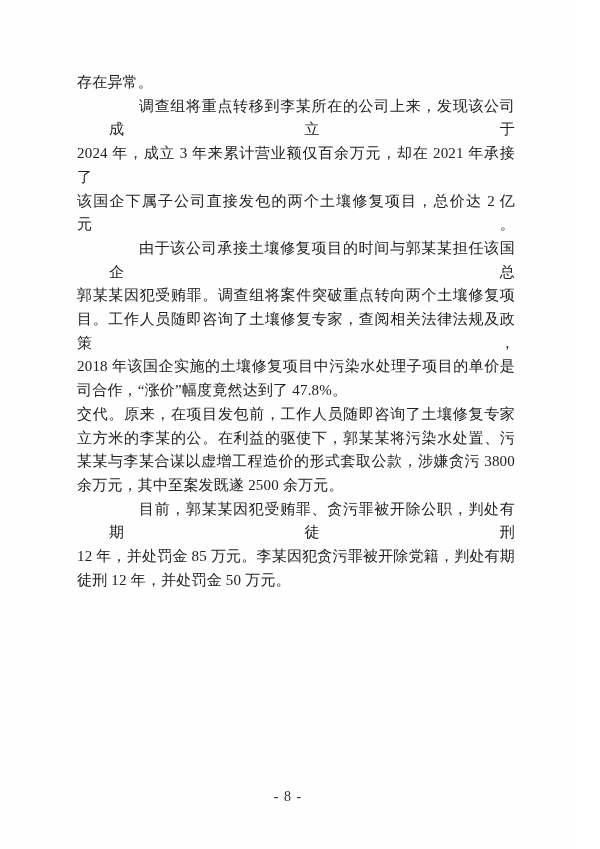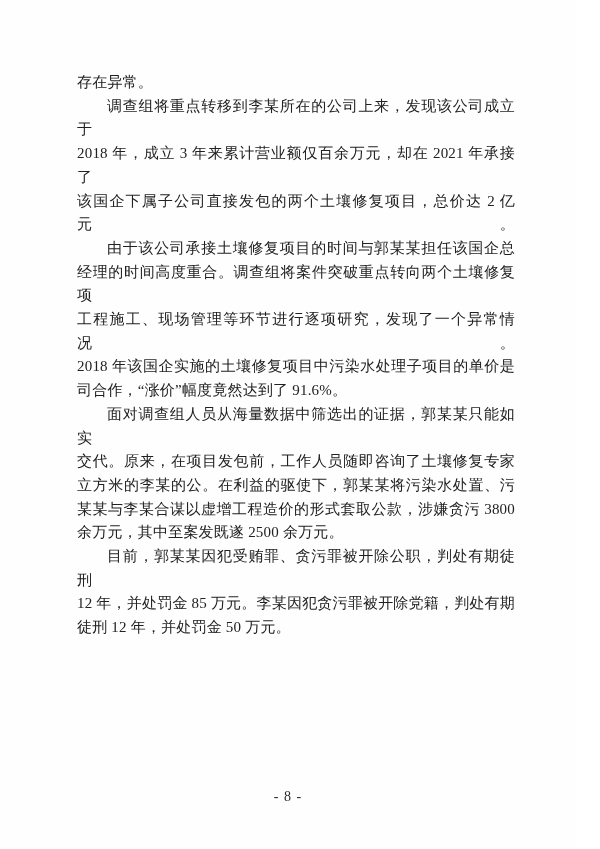--- a/index.html
+++ b/index.html
@@ -29,47 +29,47 @@
     min-height: 23.7px;
     white-space: normal;
     text-align: left;
   }
   .line.fill {
     text-align: justify;
     text-align-last: justify;
   }
   .line.indent {
     text-indent: 2em;
+    margin-left: 32px;
   }
   .footer {
     position: absolute;
     left: 0;
     top: 789px;
     width: 100%;
     text-align: center;
     font-size: 14px;
     color: #2a2a2a;
     letter-spacing: 1px;
   }
 </style>
 </head>
 <body>
 
 <div class="page">
   <div class="text-block" id="lines-container">
       <div class="line">存在异常。</div>
       <div class="line indent fill">调查组将重点转移到李某所在的公司上来，发现该公司成立于</div>
-      <div class="line fill">2018 年，成立 3 年来累计营业额仅百余万元，却在 2021 年承接了</div>
+      <div class="line fill">2024 年，成立 3 年来累计营业额仅百余万元，却在 2021 年承接了</div>
       <div class="line fill">该国企下属子公司直接发包的两个土壤修复项目，总价达 2 亿元。</div>
       <div class="line indent fill">由于该公司承接土壤修复项目的时间与郭某某担任该国企总</div>
-      <div class="line fill">经理的时间高度重合。调查组将案件突破重点转向两个土壤修复项</div>
-      <div class="line fill">工程施工、现场管理等环节进行逐项研究，发现了一个异常情况。</div>
+      <div class="line fill">郭某某因犯受贿罪。调查组将案件突破重点转向两个土壤修复项</div>
+      <div class="line fill">目。工作人员随即咨询了土壤修复专家，查阅相关法律法规及政策，</div>
       <div class="line fill">2018 年该国企实施的土壤修复项目中污染水处理子项目的单价是</div>
-      <div class="line">司合作，“涨价”幅度竟然达到了 91.6%。</div>
-      <div class="line indent fill">面对调查组人员从海量数据中筛选出的证据，郭某某只能如实</div>
+      <div class="line">司合作，“涨价”幅度竟然达到了 47.8%。</div>
       <div class="line fill">交代。原来，在项目发包前，工作人员随即咨询了土壤修复专家</div>
       <div class="line fill">立方米的李某的公。在利益的驱使下，郭某某将污染水处置、污</div>
       <div class="line fill">某某与李某合谋以虚增工程造价的形式套取公款，涉嫌贪污 3800</div>
       <div class="line">余万元，其中至案发既遂 2500 余万元。</div>
       <div class="line indent fill">目前，郭某某因犯受贿罪、贪污罪被开除公职，判处有期徒刑</div>
       <div class="line fill">12 年，并处罚金 85 万元。李某因犯贪污罪被开除党籍，判处有期</div>
       <div class="line">徒刑 12 年，并处罚金 50 万元。</div>
     </div>
   <div class="footer">- 8 -</div>
 </div>

